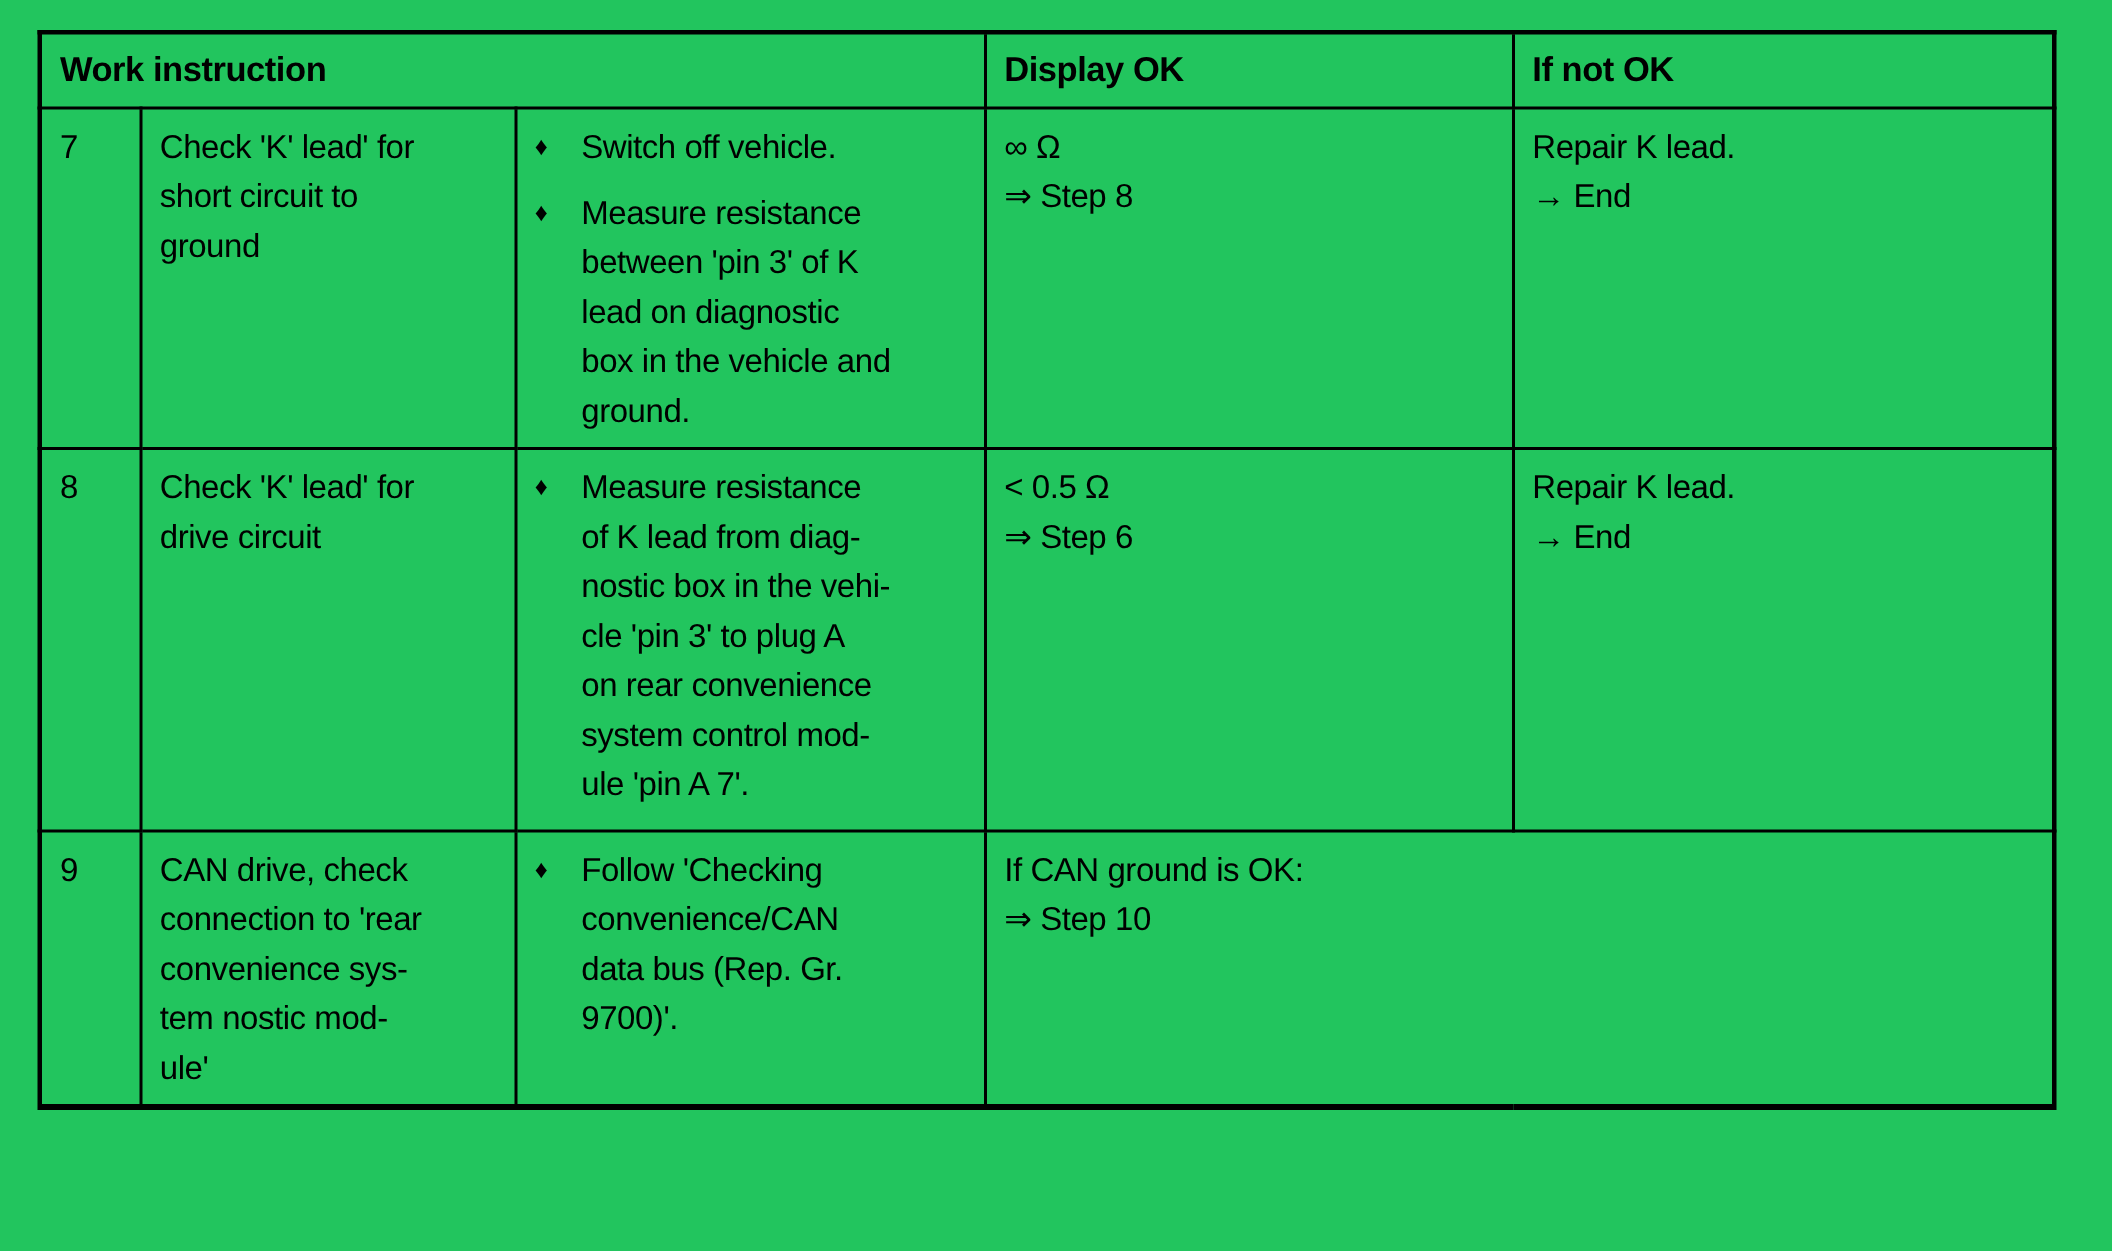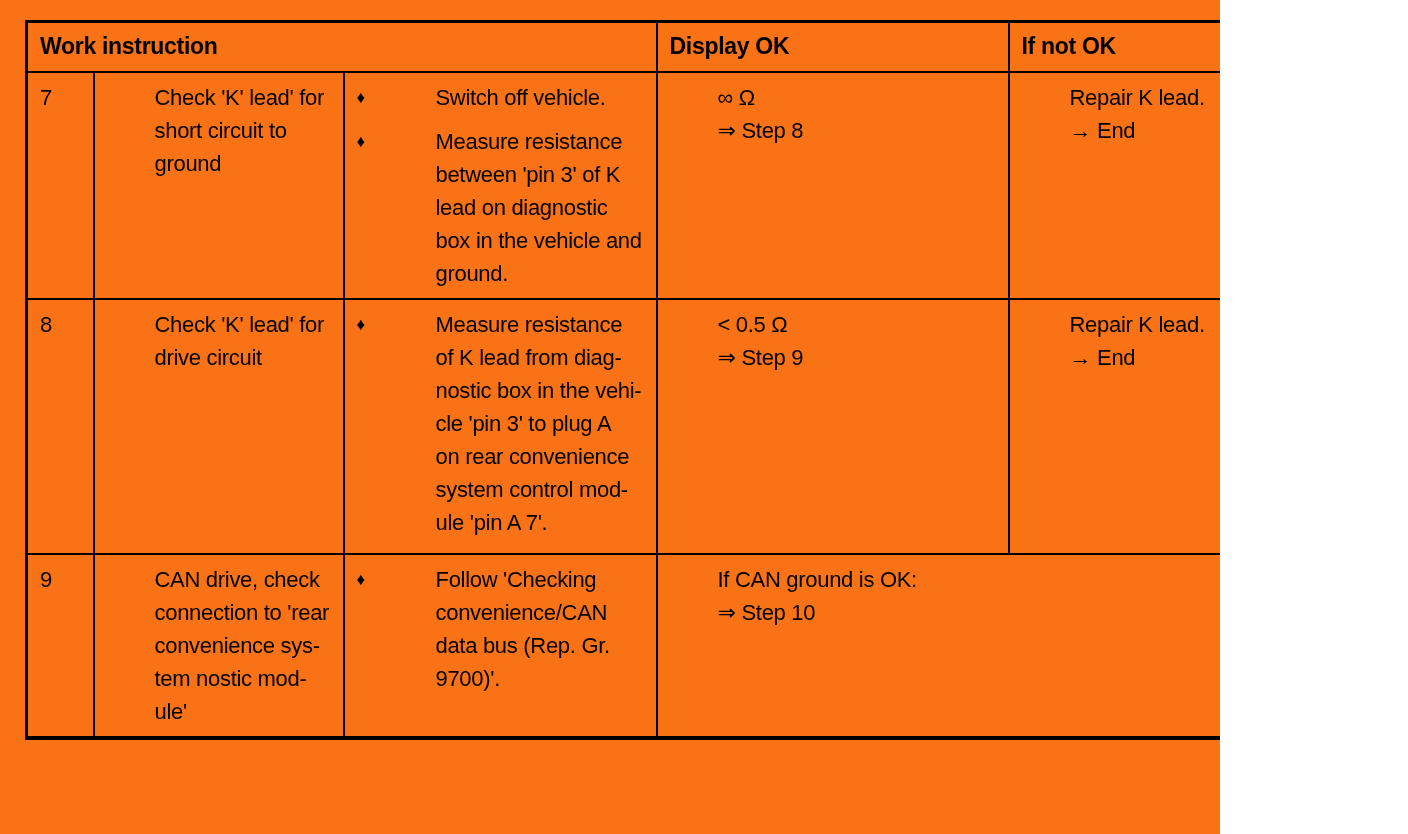--- a/index.html
+++ b/index.html
@@ -4,22 +4,22 @@
 <style>
   * { margin: 0; padding: 0; box-sizing: border-box; }
   html, body {
     width: 1408px; height: 834px;
     background: #ffffff;
     font-family: "Liberation Sans", "DejaVu Sans", sans-serif;
     color: #000000;
   }
   .page {
     position: relative;
-    width: 1220px; height: 834px;
-    background: #f97316;
+    width: 1408px; height: 834px;
+    background: #22c55e;
     overflow: hidden;
   }
   table.proc {
     position: absolute;
     left: 25px; top: 20px;
     width: 1343px;
     border-collapse: collapse;
     table-layout: fixed;
     border: 3px solid #000;
     border-bottom-width: 4px;
@@ -37,21 +37,21 @@
     font-weight: bold;
     text-align: left;
     font-size: 23px;
     padding-top: 7px;
   }
   tr.r-hdr  { height: 46px;  }
   tr.r-7    { height: 223px; }
   tr.r-8    { height: 255px; }
   tr.r-9    { height: 182px; }
   tr.r-10   { height: 84px;  }
-  .ln { white-space: nowrap; margin-left: 48px; }
+  .ln { white-space: nowrap; }
   .action { display: flex; align-items: flex-start; margin-top: 11px; }
   .action:first-child { margin-top: 0; }
   .bullet {
     flex: 0 0 31px;
     width: 31px;
     font-size: 17px;
     line-height: 33px;
   }
   .atext { flex: 1 1 auto; }
   .c-step { padding-left: 13px; }
@@ -126,21 +126,21 @@
             <div class="ln">nostic box in the vehi-</div>
             <div class="ln">cle 'pin 3' to plug A</div>
             <div class="ln">on rear convenience</div>
             <div class="ln">system control mod-</div>
             <div class="ln">ule 'pin A 7'.</div>
           </div>
         </div>
       </td>
       <td>
         <div class="ln">&lt; 0.5 Ω</div>
-        <div class="ln">⇒ Step 9</div>
+        <div class="ln">⇒ Step 6</div>
       </td>
       <td>
         <div class="ln">Repair K lead.</div>
         <div class="ln">→ End</div>
       </td>
     </tr>
 
     <tr class="r-9">
       <td class="c-step">9</td>
       <td>

